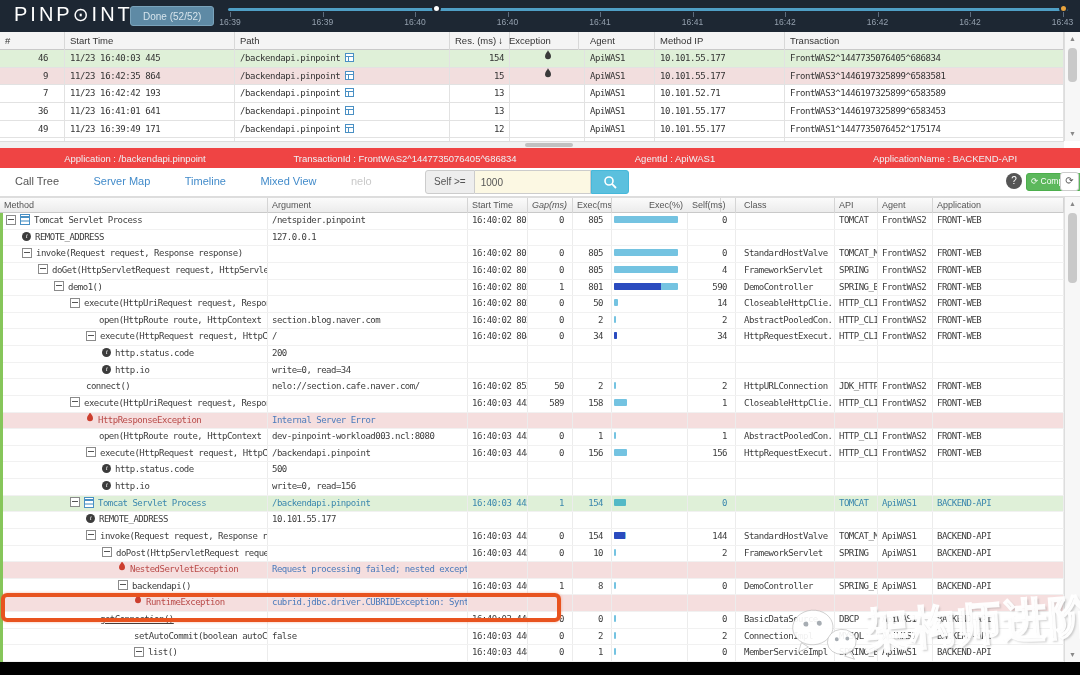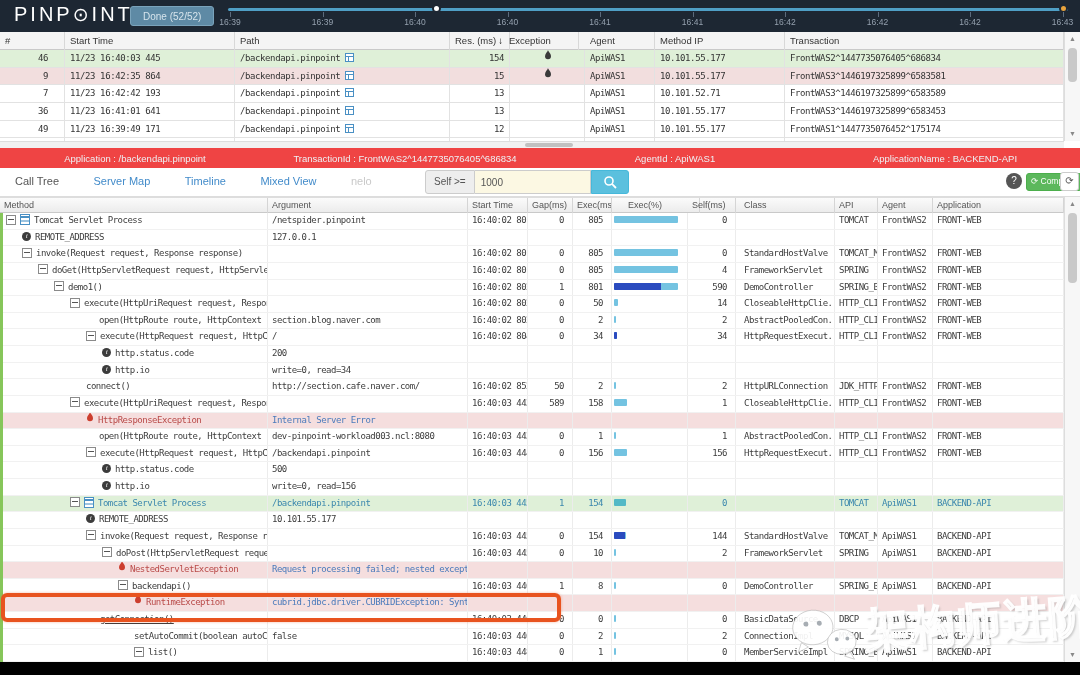--- a/index.html
+++ b/index.html
@@ -265,23 +265,23 @@
     </div>
     <div class="help">?</div>
     <div class="complete"><span>⟳</span> <span>Complete</span></div>
     <div class="rfbtn">⟳</div>
   </div>
 
   <div class="ct-header" id="ct-header">
       <div class="ct-h" style="left: 0px; width: 268px;">Method</div>
       <div class="ct-h" style="left: 268px; width: 200px;">Argument</div>
       <div class="ct-h" style="left: 468px; width: 60px;">Start Time</div>
-      <div class="ct-h" style="left: 528px; width: 45px;">Gap(ms)</div>
+      <div class="ct-h" style="left: 528px; width: 45px; font-style: italic;">Gap(ms)</div>
       <div class="ct-h" style="left: 573px; width: 39px;">Exec(ms)</div>
-      <div class="ct-h" style="left: 624px; width: 76px;">Exec(%)</div>
+      <div class="ct-h" style="left: 645px; width: 76px;">Exec(%)</div>
       <div class="ct-h" style="left: 688px; width: 48px;">Self(ms)</div>
       <div class="ct-h" style="left: 740px; width: 95px;">Class</div>
       <div class="ct-h" style="left: 835px; width: 43px;">API</div>
       <div class="ct-h" style="left: 878px; width: 55px;">Agent</div>
       <div class="ct-h" style="left: 933px; width: 131px;">Application</div>
     </div>
   <div class="ct-body" id="ct-body">
       <div class="crow">
         <div class="ccell" style="left: 0px; width: 268px; padding-left: 6px;"><span class="cexp"></span><span class="cdoc"></span><span class="mtext">Tomcat Servlet Process</span></div>
         <div class="ccell" style="left: 268px; width: 200px;"><span class="atext">/netspider.pinpoint</span></div>
@@ -407,21 +407,21 @@
         <div class="ccell r" style="left: 573px; width: 39px; padding-right: 8px;"></div>
         <div class="ccell" style="left: 612px; width: 76px;"></div>
         <div class="ccell r" style="left: 688px; width: 48px; padding-right: 8px;"></div>
         <div class="ccell" style="left: 740px; width: 95px;"></div>
         <div class="ccell" style="left: 835px; width: 43px;"></div>
         <div class="ccell" style="left: 878px; width: 55px;"></div>
         <div class="ccell" style="left: 933px; width: 131px;"></div>
       </div>
       <div class="crow">
         <div class="ccell" style="left: 0px; width: 268px; padding-left: 86px;"><span class="mtext">connect()</span></div>
-        <div class="ccell" style="left: 268px; width: 200px;"><span class="atext">http://section.cafe.naver.com/</span></div>
+        <div class="ccell" style="left: 268px; width: 200px;"><span class="atext">nelo://section.cafe.naver.com/</span></div>
         <div class="ccell" style="left: 468px; width: 60px;">16:40:02 852</div>
         <div class="ccell r" style="left: 528px; width: 45px; padding-right: 8px;">50</div>
         <div class="ccell r" style="left: 573px; width: 39px; padding-right: 8px;">2</div>
         <div class="ccell" style="left: 612px; width: 76px; padding-left: 2px;"><span class="cbar" style="width: 1.5px;"></span></div>
         <div class="ccell r" style="left: 688px; width: 48px; padding-right: 8px;">2</div>
         <div class="ccell" style="left: 740px; width: 95px;">HttpURLConnection</div>
         <div class="ccell" style="left: 835px; width: 43px;">JDK_HTTPCONN..</div>
         <div class="ccell" style="left: 878px; width: 55px;">FrontWAS2</div>
         <div class="ccell" style="left: 933px; width: 131px;">FRONT-WEB</div>
       </div>

